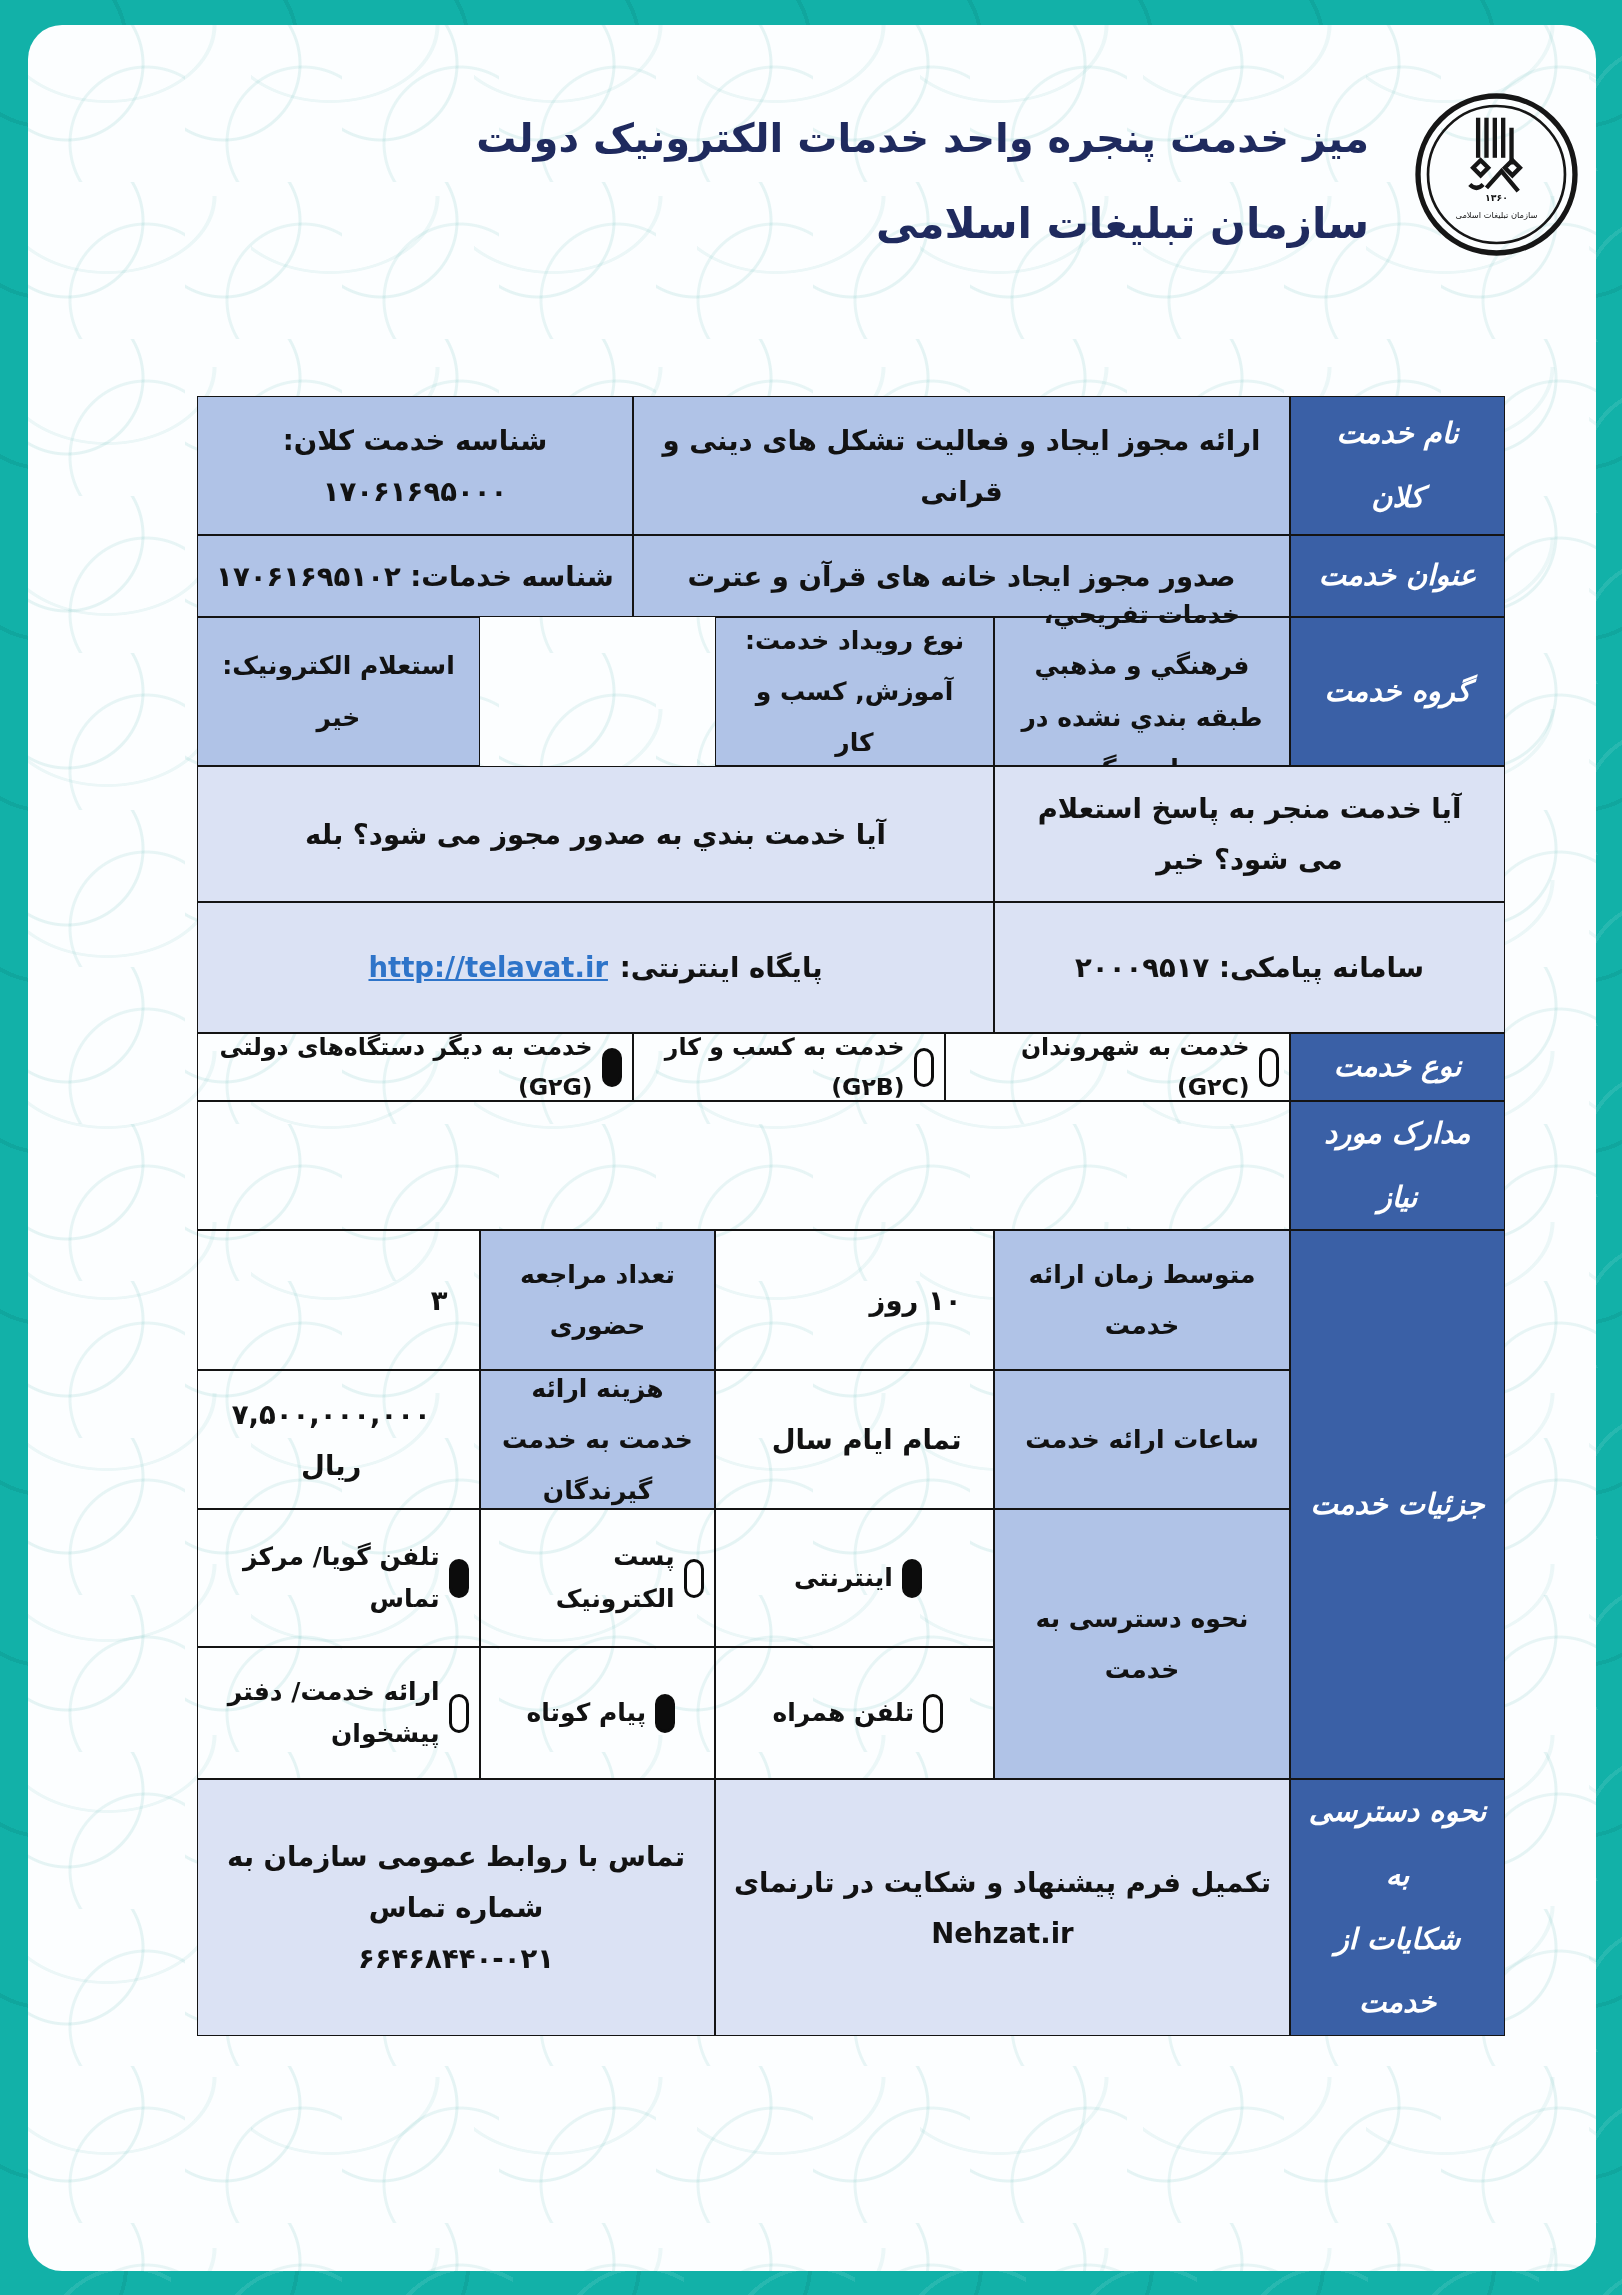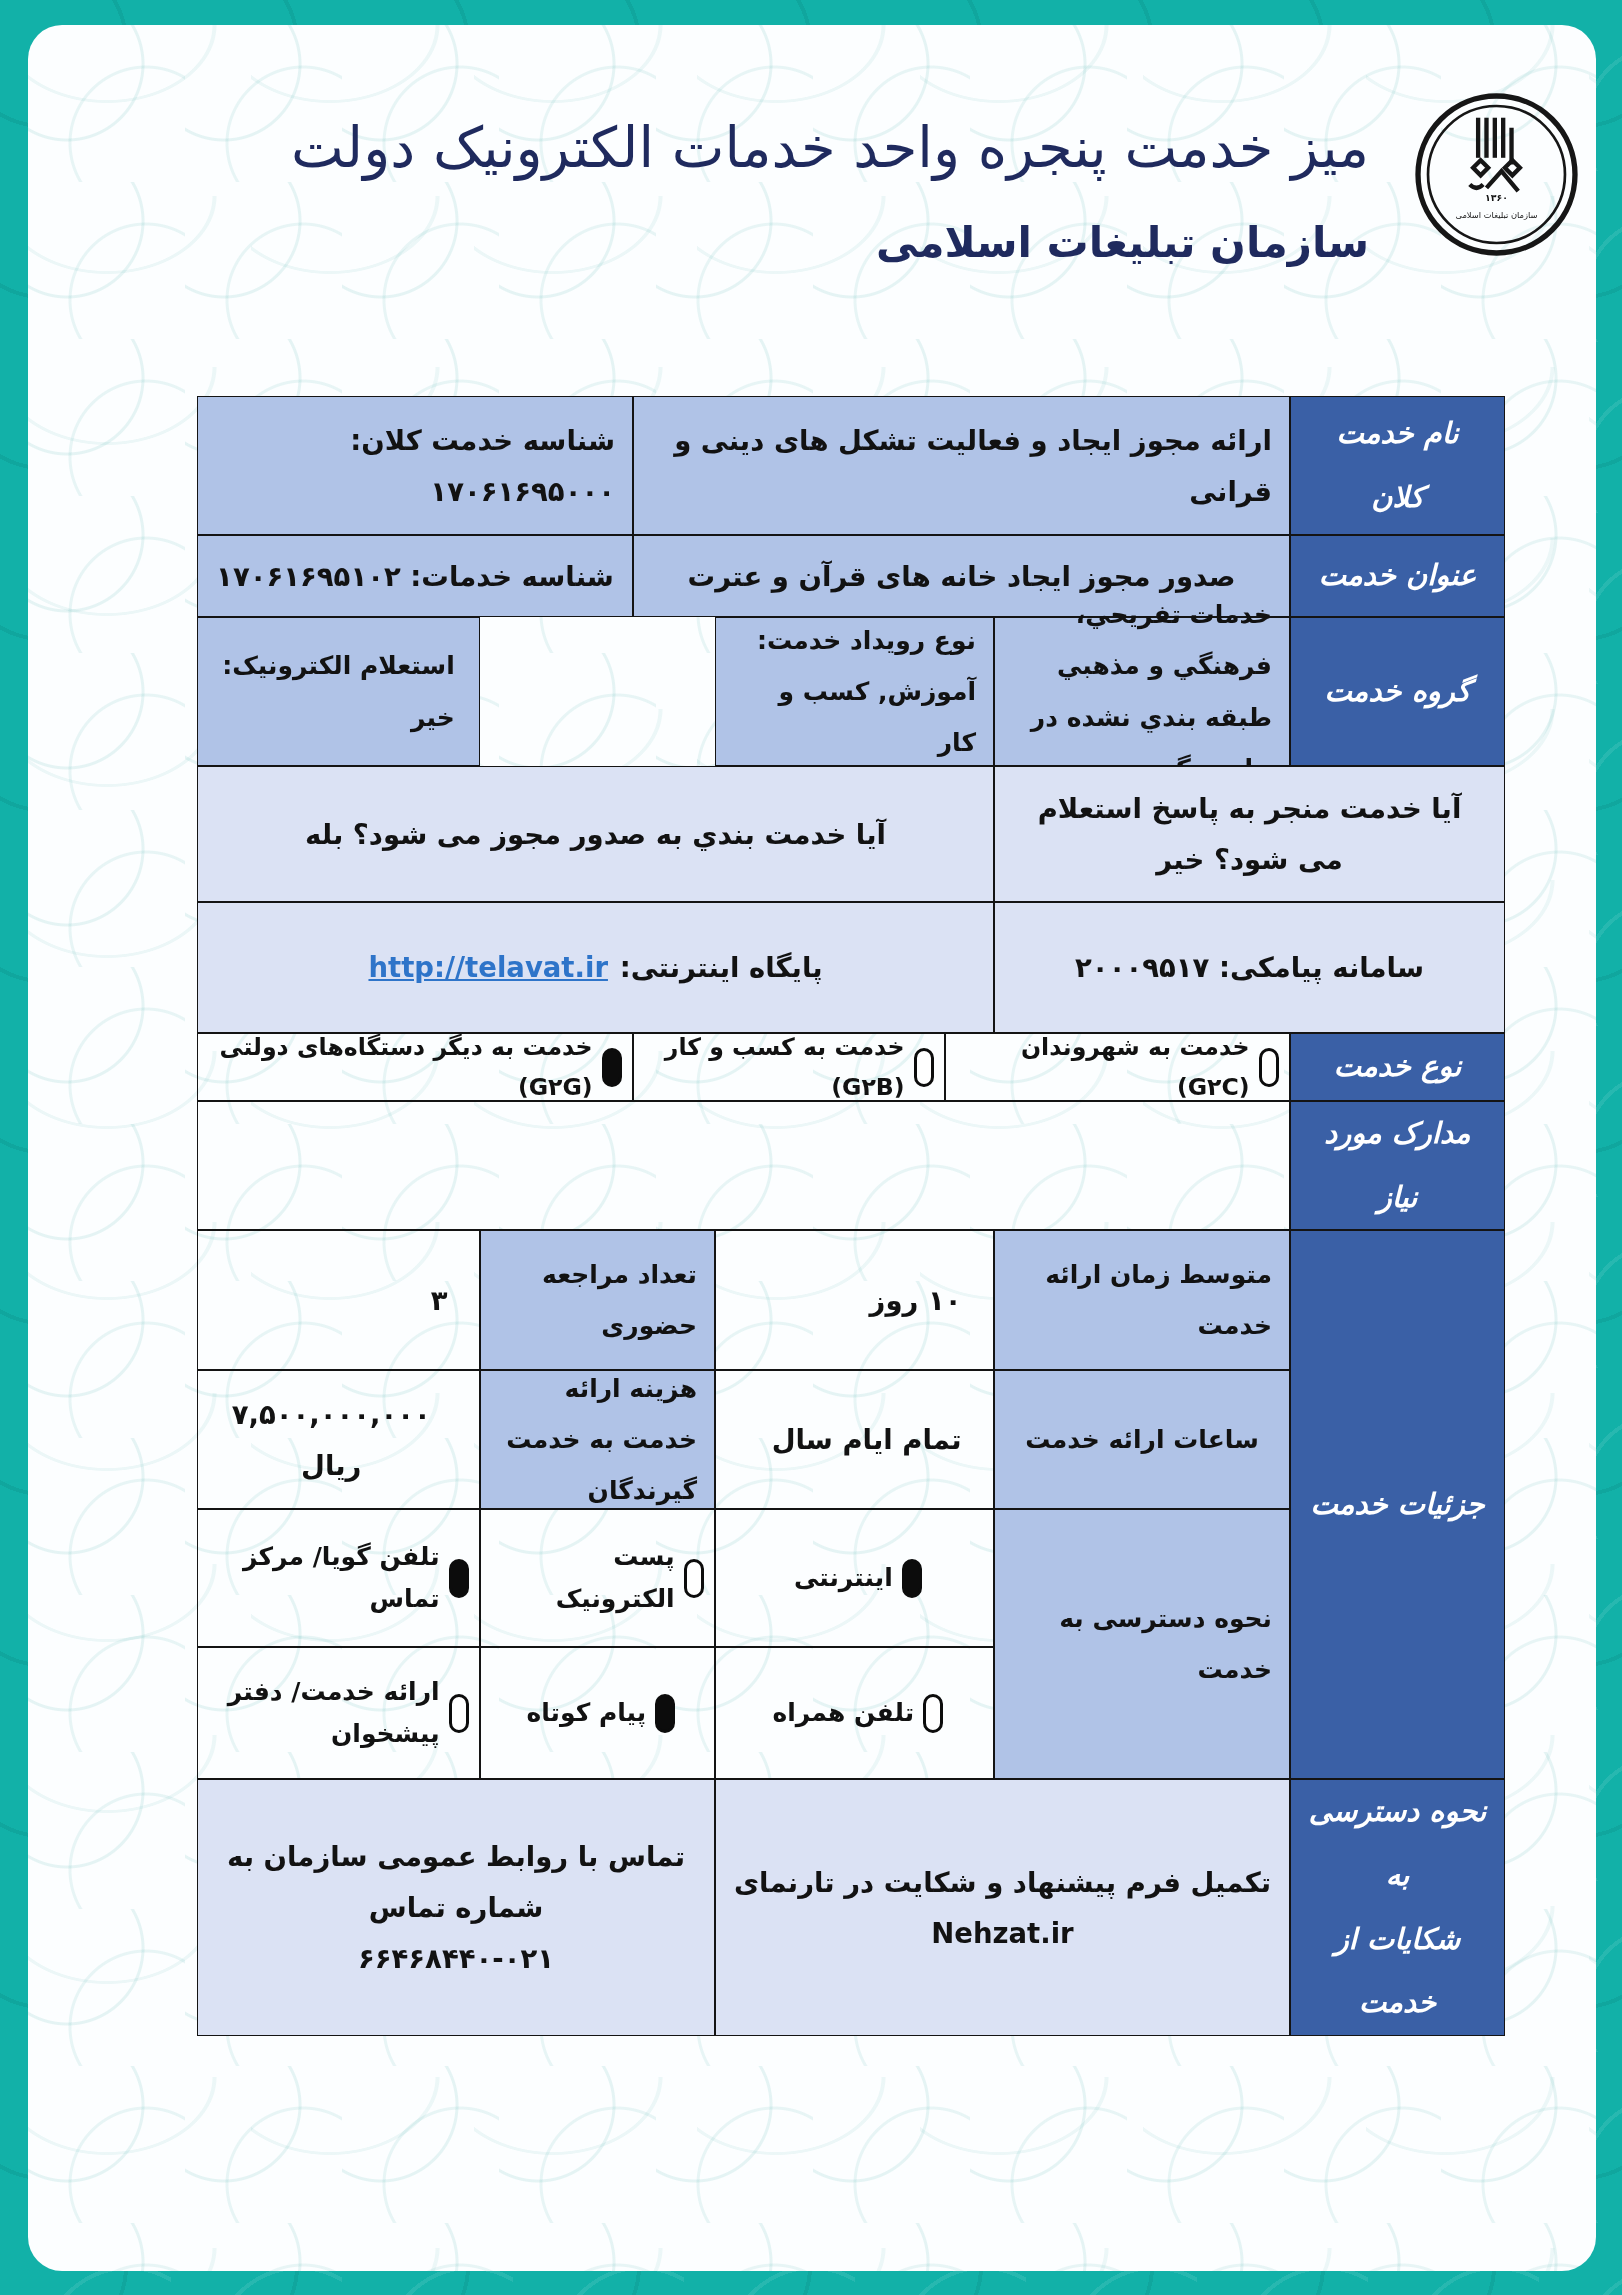--- a/index.html
+++ b/index.html
@@ -36,42 +36,42 @@
       radial-gradient(ellipse 111px 79px at 79px 0px, rgba(0,0,0,0) 105px, rgba(26,154,148,0.07) 106px, rgba(26,154,148,0.07) 109px, rgba(0,0,0,0) 110px);
     background-size:157px 157px,157px 157px,223px 171px;
   }
 
   
   .brand{
     position:absolute;top:115px;right:254px;
     text-align:right;color:var(--title-navy,#1f2a5e);
     direction:rtl;
   }
-  .brand .l1{font-size:56px;font-weight:400;letter-spacing:-0.7px;white-space:nowrap;}
+  .brand .l1{font-size:40px;font-weight:700;letter-spacing:-0.7px;white-space:nowrap;}
   .brand .l2{font-size:42px;font-weight:700;margin-top:38px;white-space:nowrap;}
   .logo{position:absolute;top:91px;right:43px;width:167px;height:167px;}
 
   
   .service-table{
     position:absolute;left:197px;top:396px;
     display:grid;
     grid-template-columns:283px 153px 82px 230px 49px 296px 215px;
     grid-template-rows:139px 82px 149px 136px 131px 68px 129px 140px 139px 138px 132px 257px;
     direction:ltr;
     color:var(--ink,#121212);
   }
   .cell{
     border:1.3px solid #141414;
     display:flex;align-items:center;justify-content:center;
     direction:rtl;text-align:center;
     font-size:27.5px;font-weight:700;line-height:1.85;
     padding:6.6px 17px;white-space:pre-line;
   }
   .c-dark{background:var(--header-blue,#3a60a6);color:#ffffff;font-size:29px;line-height:2.2;font-style:italic;}
-  .c-mid{background:var(--cell-blue,#b0c3e7);text-align:right;}
+  .c-mid{background:var(--cell-blue,#b0c3e7);}
   .c-light{background:var(--cell-light,#dbe2f4);}
   .c-clear{background:transparent;}
   .small{font-size:25px;line-height:2.05;}
   .val{justify-content:flex-start;padding-right:31.5px;}
   .web-cell{gap:11.8px;}
   .web-cell a{color:var(--link-blue,#2e74c9);text-decoration:underline;font-weight:700;direction:ltr;unicode-bidi:embed;}
   .check-cell{
     justify-content:center;gap:9.2px;
     padding-right:10.5px;font-size:23.6px;line-height:1.7;text-align:right;
   }

